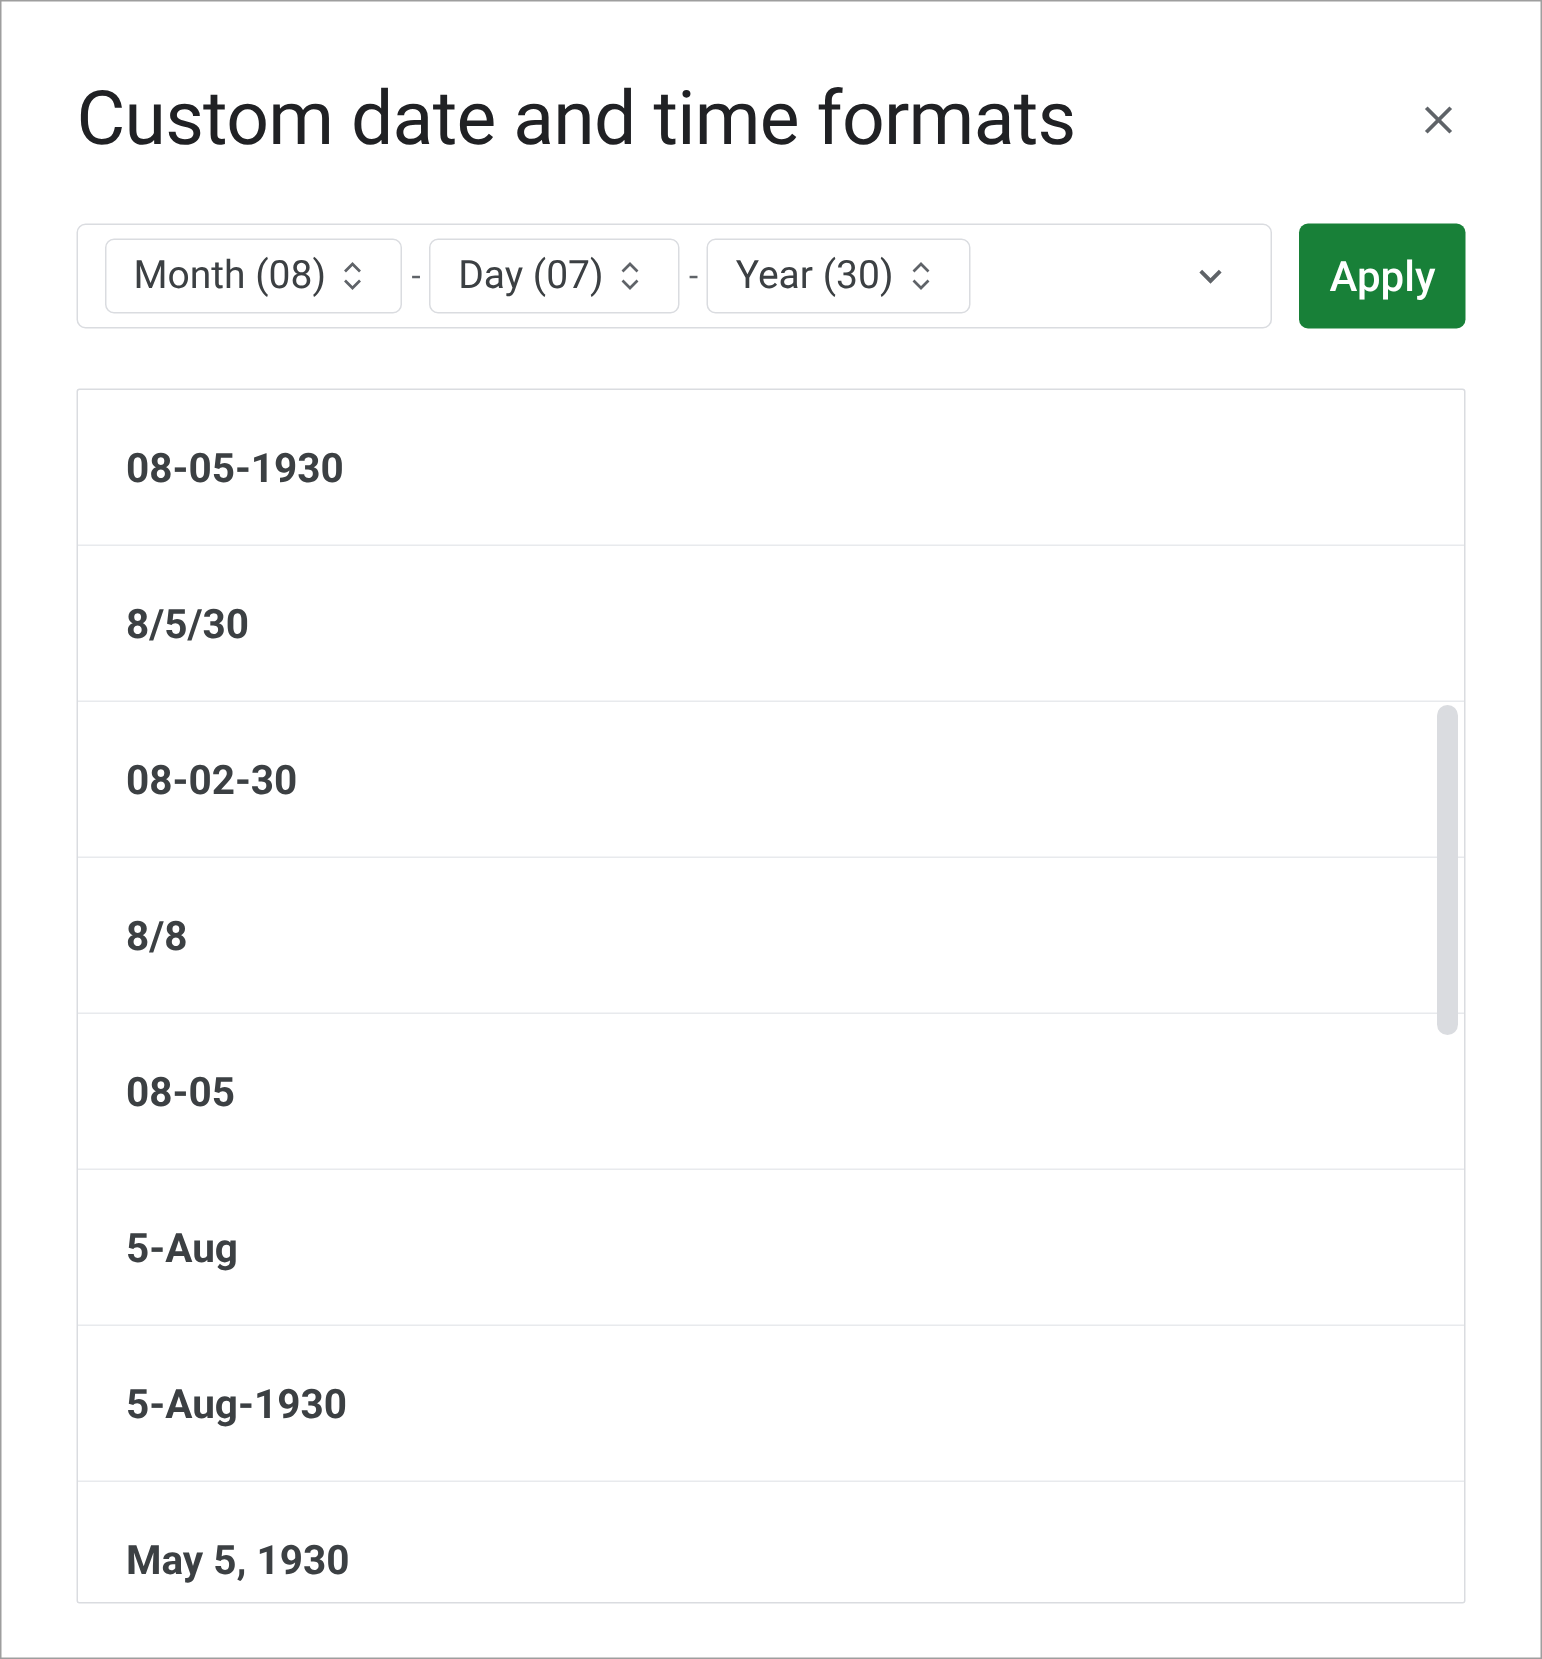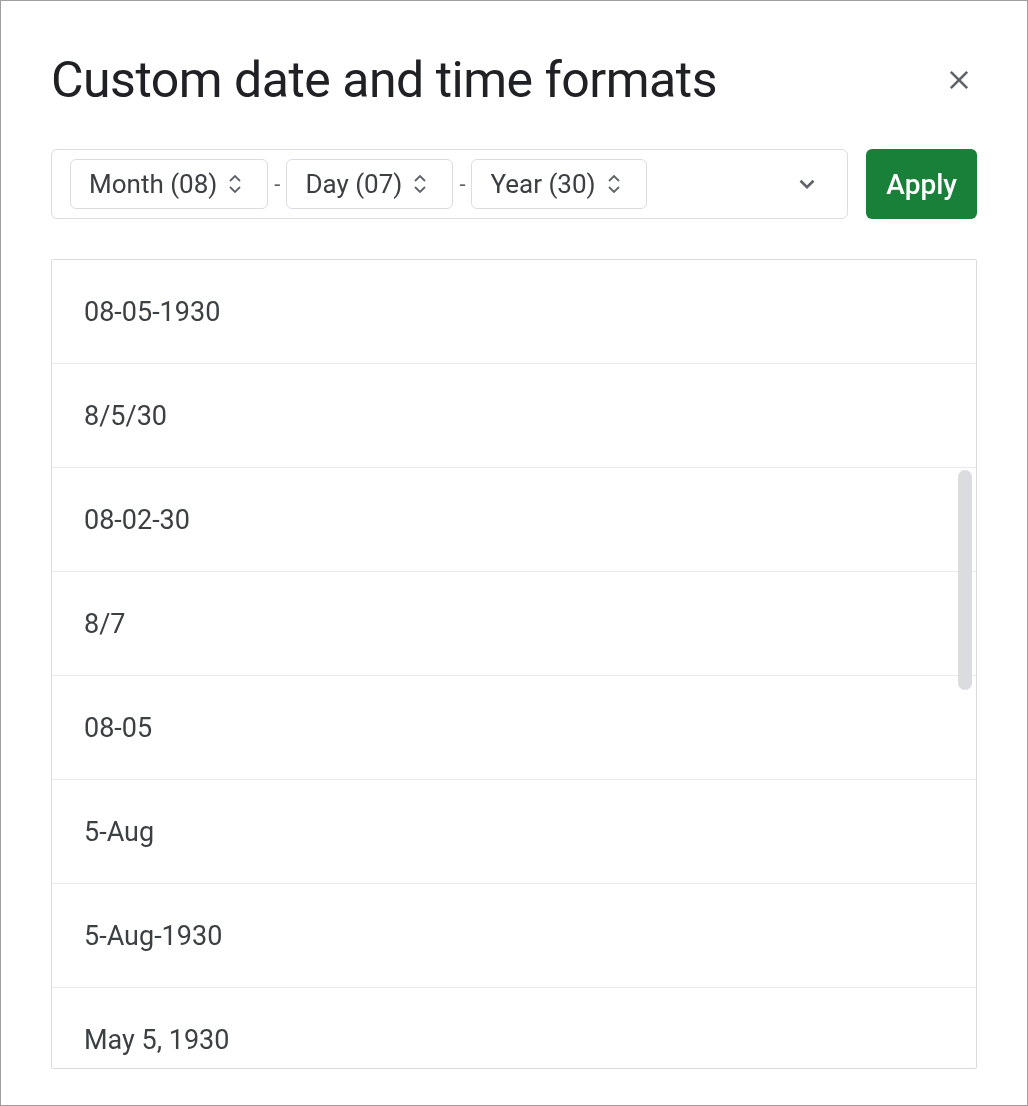--- a/index.html
+++ b/index.html
@@ -115,20 +115,21 @@
     .format-list-wrapper {
       position: relative;
       border: 1px solid #dadce0;
       border-radius: 2px;
       height: 810px;
       overflow: hidden;
     }
     .format-list {
       height: 100%;
       overflow-y: auto;
+      font-weight: bold;
     }
     .format-item {
       padding: 0 32px;
       height: 104px;
       display: flex;
       align-items: center;
       font-size: 27px;
       color: #3c4043;
       border-bottom: 1px solid #e8eaed;
       cursor: pointer;
@@ -212,20 +213,20 @@
   </div>
 
   <button class="apply-btn">Apply</button>
 </div>
 
 <div class="format-list-wrapper">
   <div class="format-list">
     <div class="format-item">08-05-1930</div>
     <div class="format-item">8/5/30</div>
     <div class="format-item">08-02-30</div>
-    <div class="format-item">8/7</div>
+    <div class="format-item">8/8</div>
     <div class="format-item">08-05</div>
     <div class="format-item">5-Aug</div>
     <div class="format-item">5-Aug-1930</div>
     <div class="format-item">May 5, 1930</div>
   </div>
   <div class="scrollbar-thumb"></div>
 </div>
 
 </body></html>

